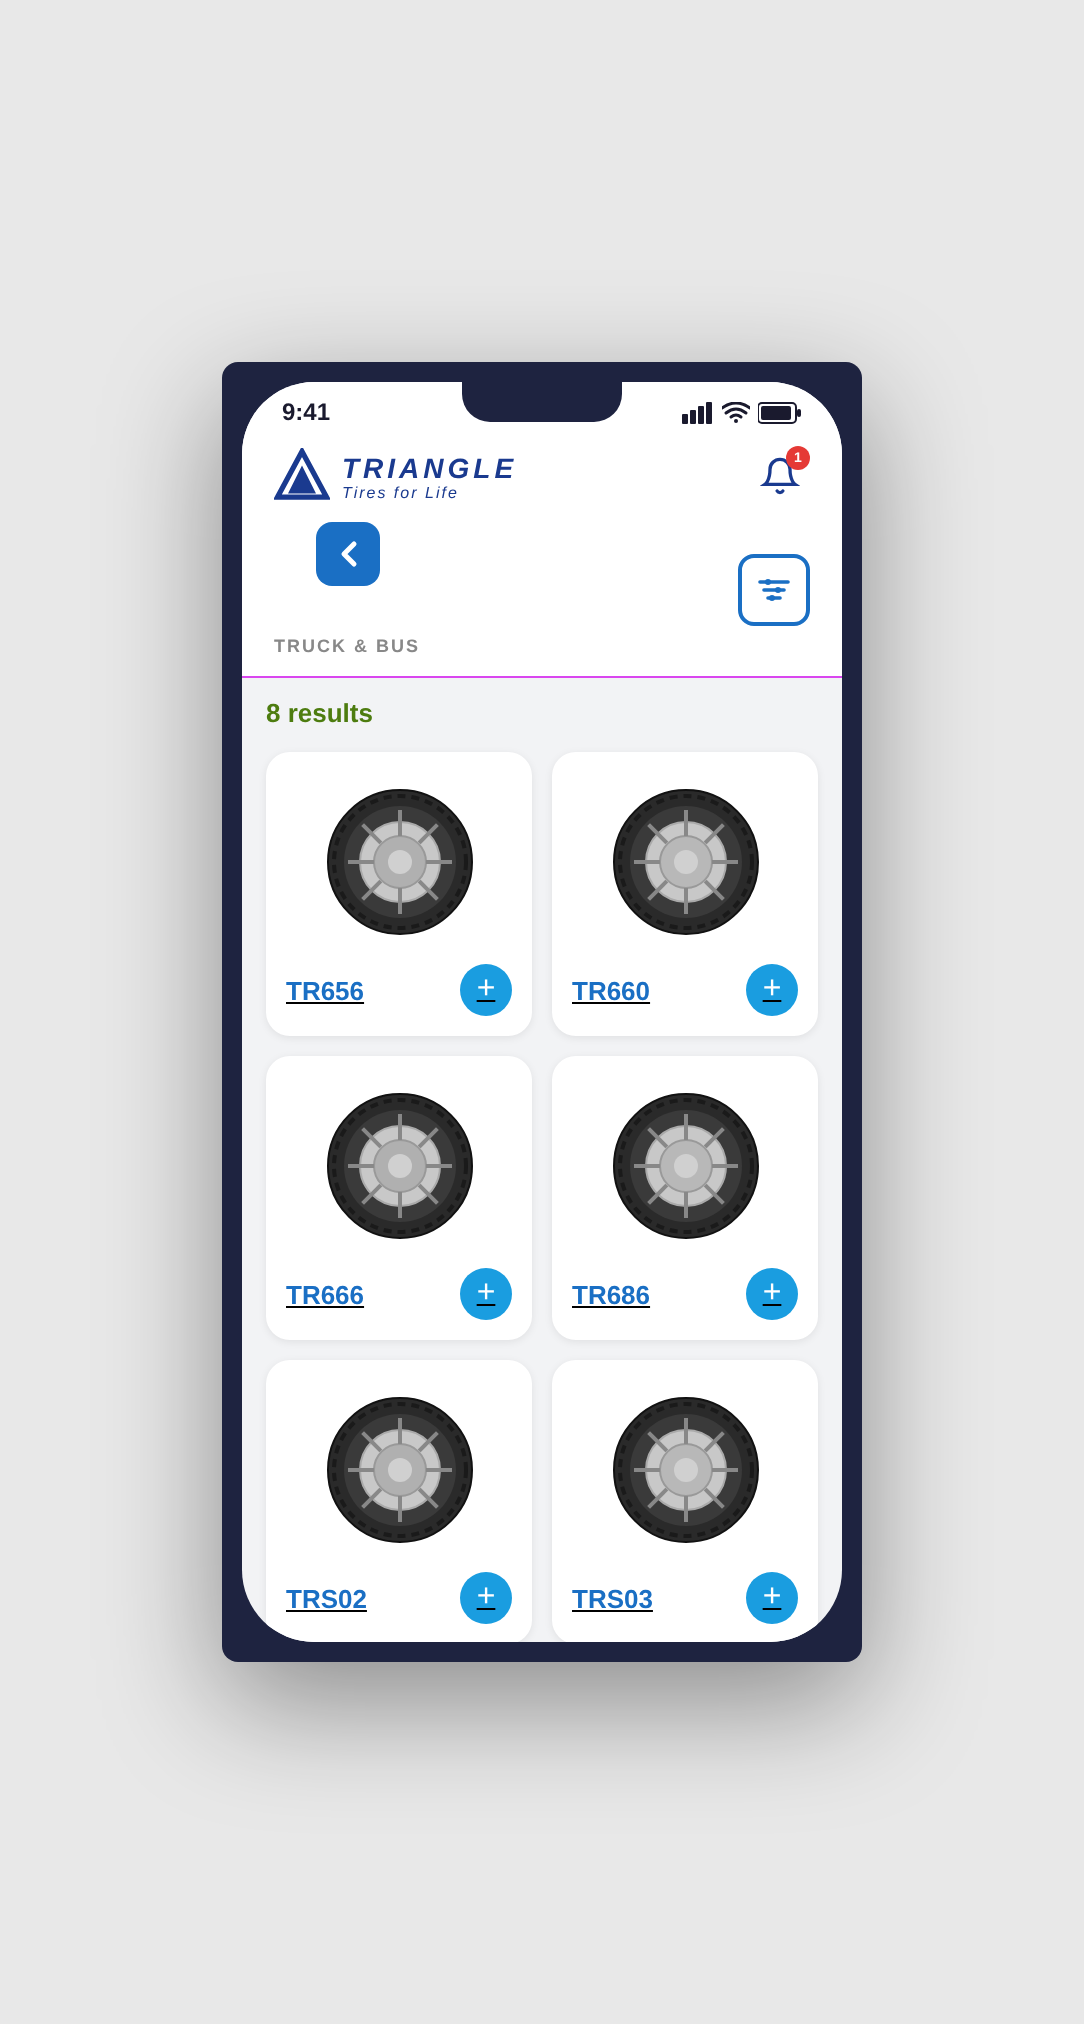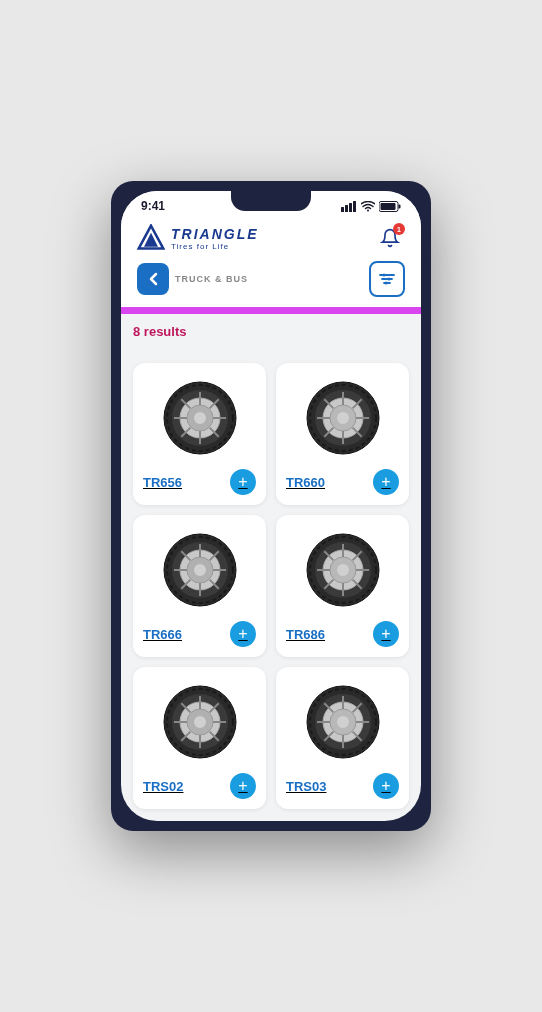--- a/index.html
+++ b/index.html
@@ -9,21 +9,21 @@
       justify-content: center;
       align-items: center;
       min-height: 100vh;
       font-family: -apple-system, BlinkMacSystemFont, 'Segoe UI', sans-serif;
     }
 
     .phone-shell {
       width: 320px;
       height: 650px;
       background: #1e2340;
-      border-radius: 22px;
+      border-radius: 8px;
       padding: 10px;
       box-shadow: 0 20px 60px rgba(0,0,0,0.4);
       position: relative;
     }
 
     .phone-screen {
       width: 100%;
       height: 100%;
       background: #f2f3f5;
       border-radius: 36px;
@@ -63,21 +63,21 @@
       background: #1e2340;
       border-radius: 0 0 14px 14px;
       z-index: 10;
     }
 
     
     .app-header {
       background: #ffffff;
       padding: 6px 16px 10px 16px;
       flex-shrink: 0;
-      border-bottom: 7px solid #d946ef;
+      border-bottom: 1px solid #d946ef;
     }
 
     .brand-row {
       display: flex;
       justify-content: space-between;
       align-items: center;
       margin-bottom: 8px;
     }
 
     .brand-logo {
@@ -102,20 +102,21 @@
       color: #1a3a8f;
       letter-spacing: 2px;
       text-transform: uppercase;
       font-style: italic;
     }
 
     .brand-tagline {
       font-size: 8px;
       color: #1a3a8f;
       letter-spacing: 1px;
+      font-style: italic;
     }
 
     .notification-bell {
       position: relative;
       width: 30px;
       height: 30px;
       display: flex;
       align-items: center;
       justify-content: center;
     }
@@ -138,21 +139,22 @@
 
     .nav-row {
       display: flex;
       align-items: center;
       justify-content: space-between;
     }
 
     .nav-left {
       display: flex;
       align-items: center;
-      gap: 6px;
+      gap: 25px;
+      flex-direction: column;
     }
 
     .back-button {
       width: 32px;
       height: 32px;
       background: #1a6fc4;
       border-radius: 8px;
       display: flex;
       align-items: center;
       justify-content: center;
@@ -192,23 +194,23 @@
 
     
     .results-area {
       flex: 1;
       overflow-y: auto;
       padding: 10px 12px;
     }
 
     .results-count {
       font-size: 13px;
-      color: #be185d;
+      color: #4d7c0f;
       font-weight: 600;
-      margin-bottom: 24px;
+      margin-bottom: 12px;
     }
 
     .product-grid {
       display: grid;
       grid-template-columns: 1fr 1fr;
       gap: 10px;
       text-decoration: underline;
     }
 
     .product-card {

